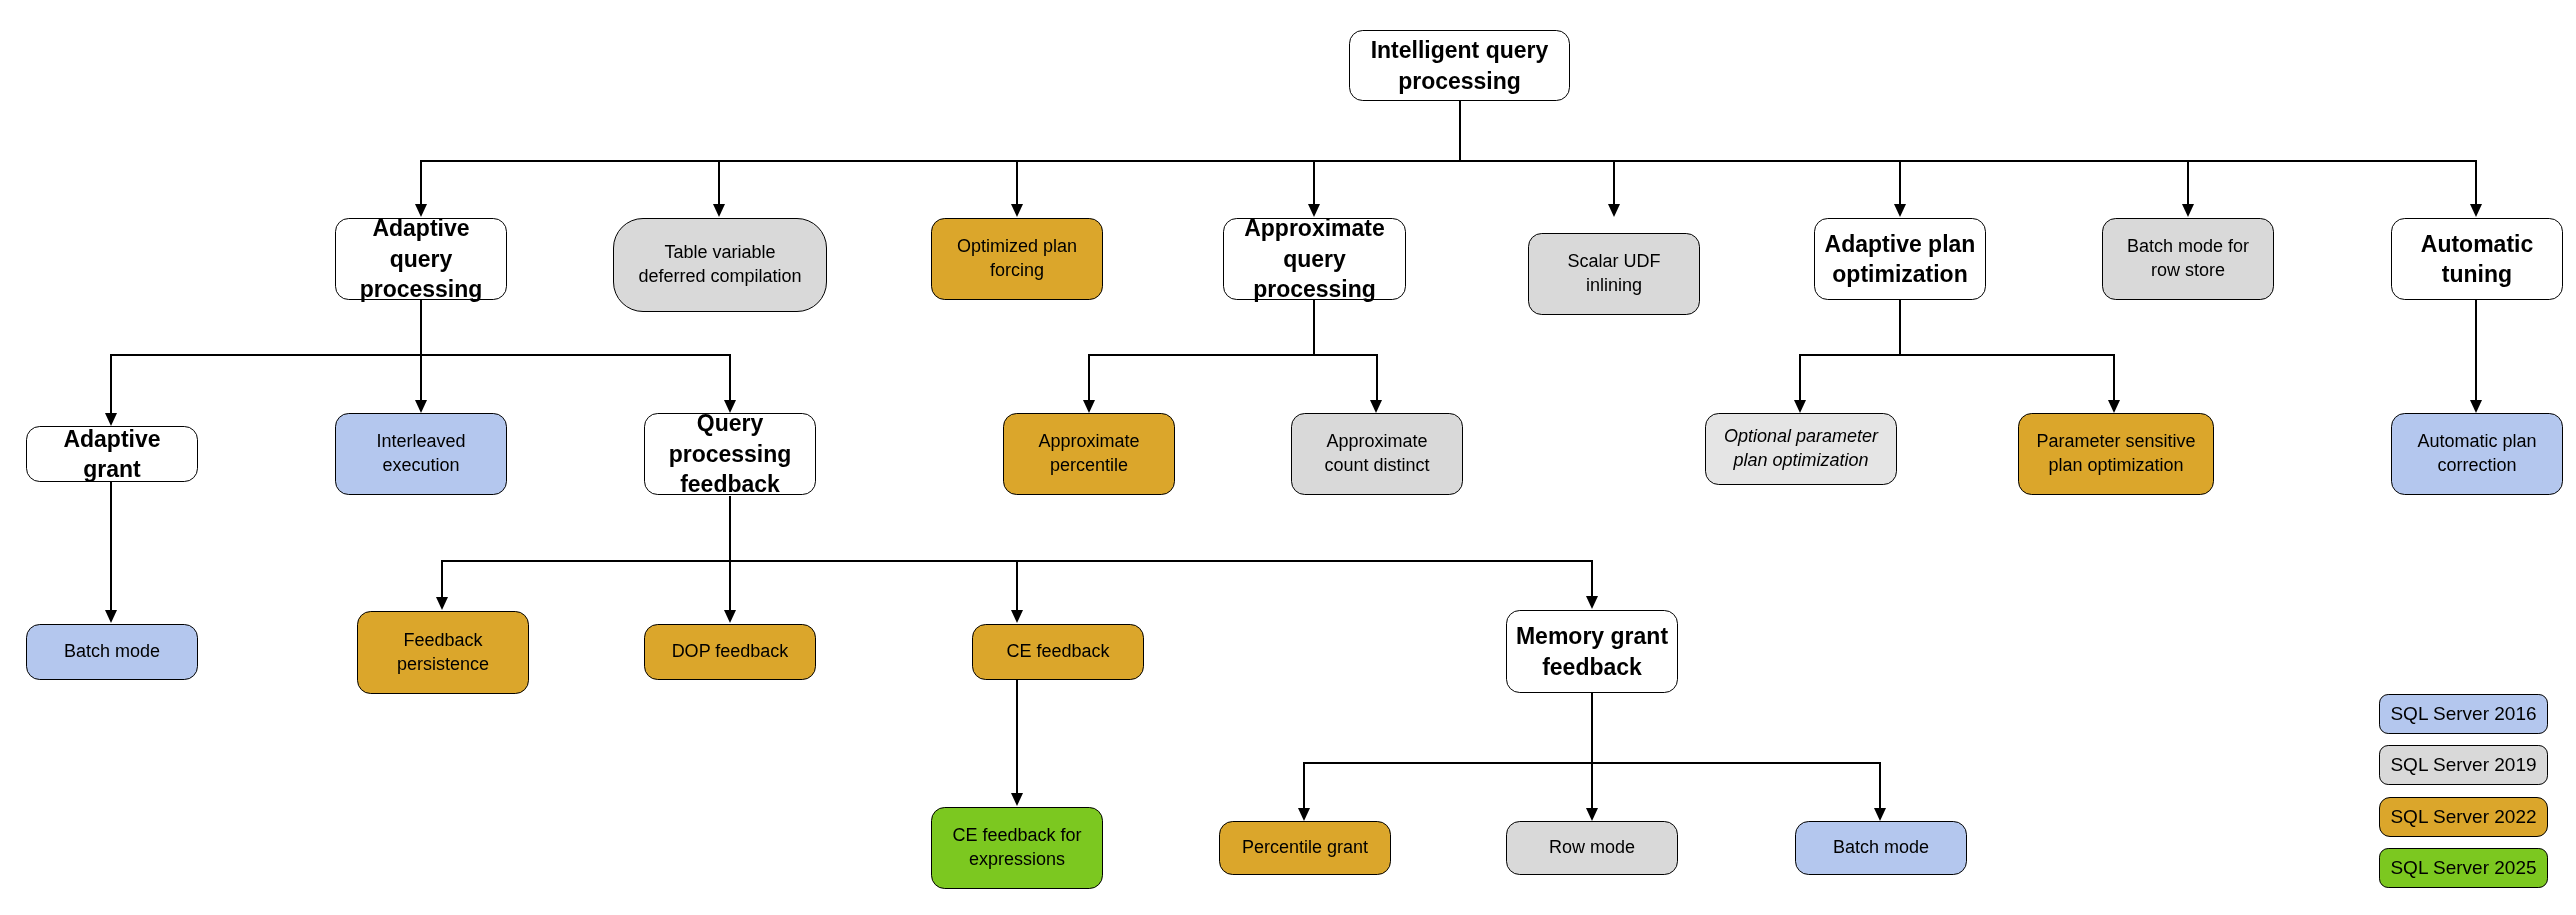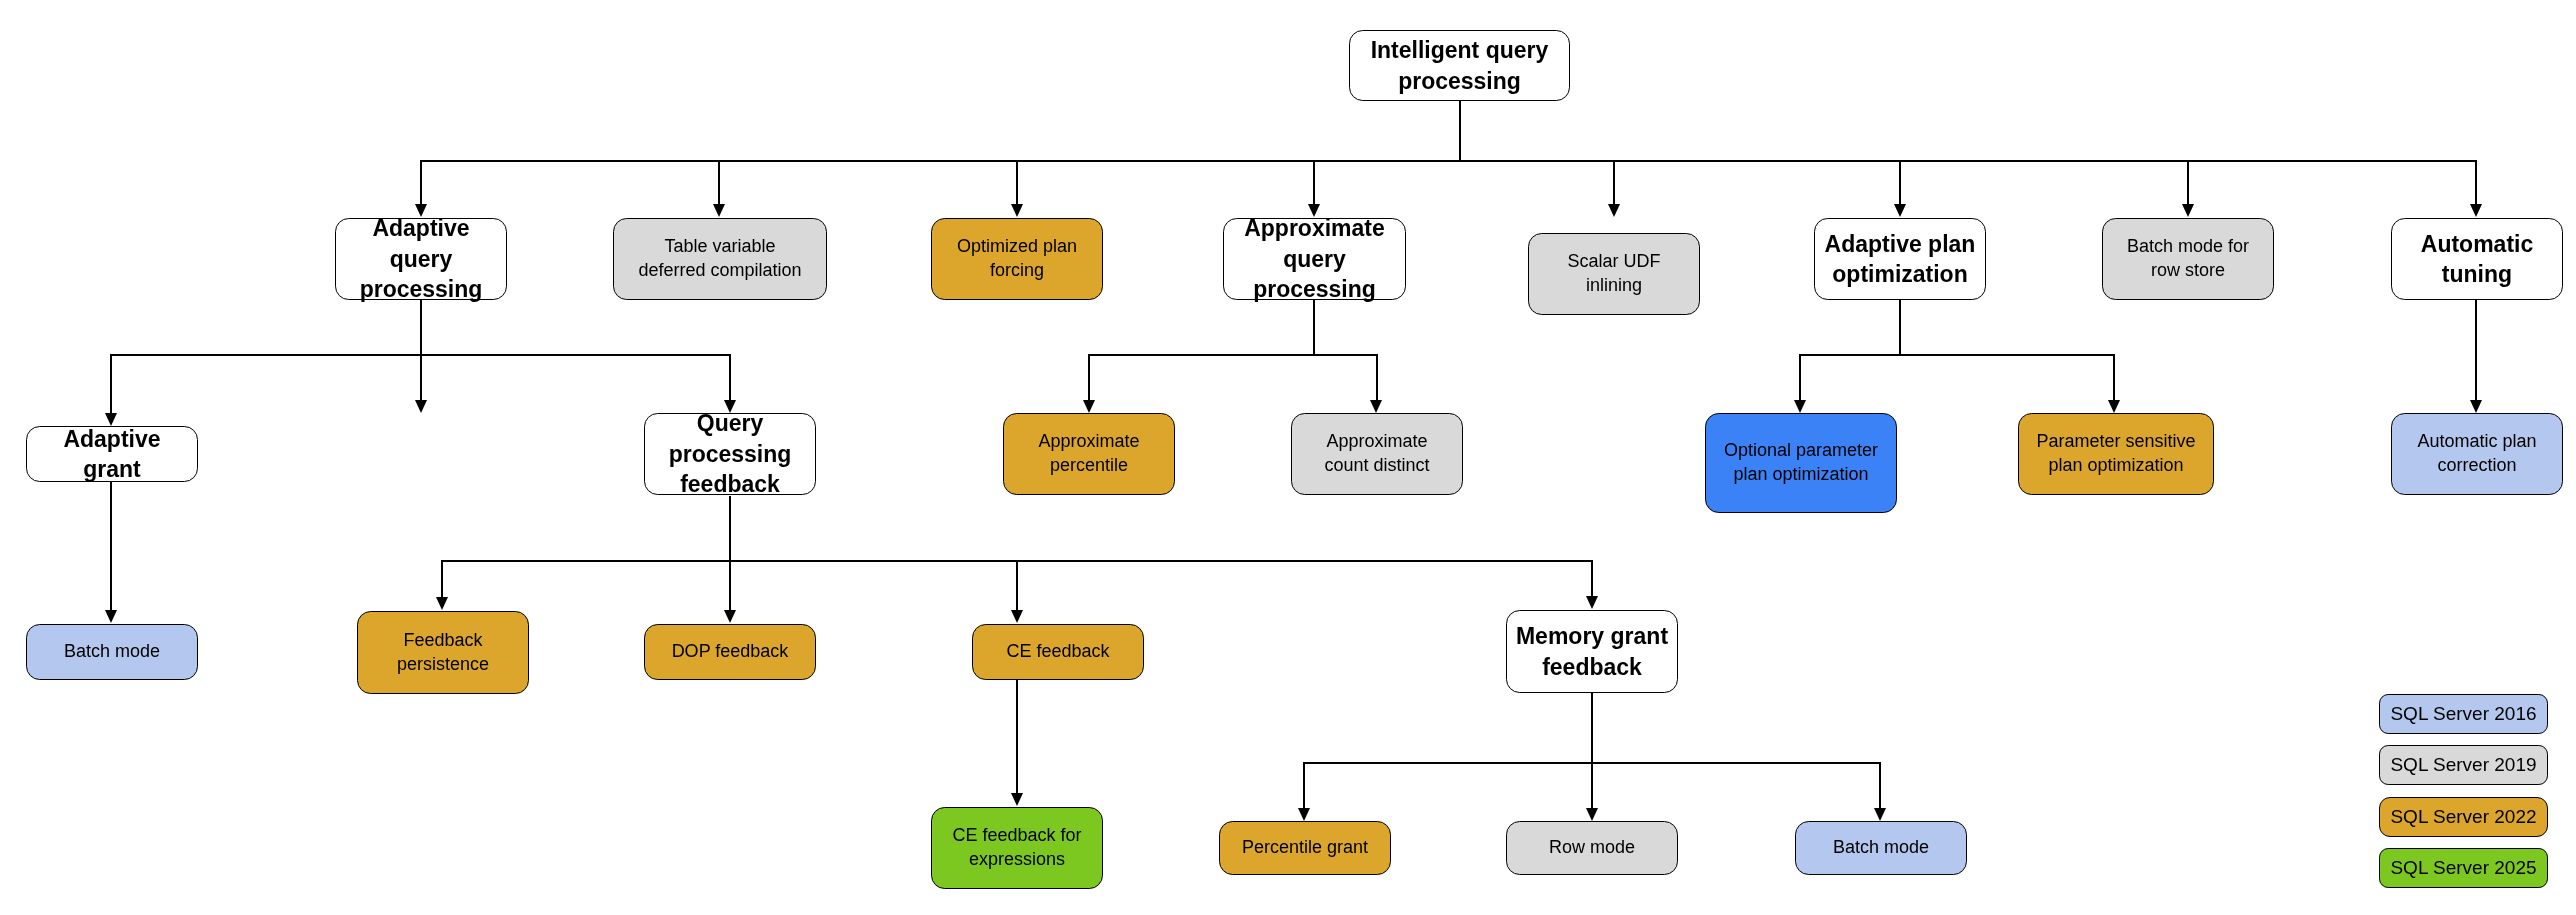--- a/index.html
+++ b/index.html
@@ -100,43 +100,45 @@
   <div class="vl" style="left:1879px;top:763px;height:45px"></div>
   <div class="ar" style="left:1298px;top:808px"></div>
   <div class="ar" style="left:1586px;top:808px"></div>
   <div class="ar" style="left:1874px;top:808px"></div>
 
   <div class="node bold" style="left: 1349px; top: 30px; width: 221px; height: 71px; background: rgb(255, 255, 255);">Intelligent query
 processing</div>
 
   <div class="node bold" style="left: 335px; top: 218px; width: 172px; height: 82px; background: rgb(255, 255, 255);">Adaptive query
 processing</div>
-  <div class="node" style="left: 613px; top: 218px; width: 214px; height: 82px; background: rgb(217, 217, 217);">Table variable
+  <div class="node" style="left: 613px; top: 218px; width: 214px; height: 94px; background: rgb(217, 217, 217); border-radius: 30px;">Table variable
 deferred compilation</div>
   <div class="node" style="left: 931px; top: 218px; width: 172px; height: 82px; background: rgb(219, 166, 43);">Optimized plan
 forcing</div>
   <div class="node bold" style="left: 1223px; top: 218px; width: 183px; height: 82px; background: rgb(255, 255, 255);">Approximate
 query processing</div>
   <div class="node" style="left: 1528px; top: 218px; width: 172px; height: 82px; background: rgb(217, 217, 217); margin-top: 15px;">Scalar UDF
 inlining</div>
   <div class="node bold" style="left: 1814px; top: 218px; width: 172px; height: 82px; background: rgb(255, 255, 255);">Adaptive plan
 optimization</div>
   <div class="node" style="left: 2102px; top: 218px; width: 172px; height: 82px; background: rgb(217, 217, 217);">Batch mode for
 row store</div>
   <div class="node bold" style="left: 2391px; top: 218px; width: 172px; height: 82px; background: rgb(255, 255, 255);">Automatic
 tuning</div>
 
   <div class="node bold" style="left: 26px; top: 426px; width: 172px; height: 56px; background: rgb(255, 255, 255);">Adaptive grant</div>
+  <div class="node" style="left: 335px; top: 413px; width: 172px; height: 82px; background: rgb(180, 199, 238);">Interleaved
+execution</div>
   <div class="node bold" style="left: 644px; top: 413px; width: 172px; height: 82px; background: rgb(255, 255, 255);">Query processing
 feedback</div>
   <div class="node" style="left: 1003px; top: 413px; width: 172px; height: 82px; background: rgb(219, 166, 43);">Approximate
 percentile</div>
   <div class="node" style="left: 1291px; top: 413px; width: 172px; height: 82px; background: rgb(217, 217, 217);">Approximate
 count distinct</div>
-  <div class="node" style="left: 1705px; top: 413px; width: 192px; height: 100px; background: #3b82f6;">Optional parameter
+  <div class="node" style="left: 1705px; top: 413px; width: 192px; height: 72px; background: #e5e5e5; font-style: italic;">Optional parameter
 plan optimization</div>
   <div class="node" style="left: 2018px; top: 413px; width: 196px; height: 82px; background: rgb(219, 166, 43);">Parameter sensitive
 plan optimization</div>
   <div class="node" style="left: 2391px; top: 413px; width: 172px; height: 82px; background: rgb(180, 199, 238);">Automatic plan
 correction</div>
 
   <div class="node" style="left: 26px; top: 624px; width: 172px; height: 56px; background: rgb(180, 199, 238);">Batch mode</div>
   <div class="node" style="left: 357px; top: 611px; width: 172px; height: 83px; background: rgb(219, 166, 43);">Feedback
 persistence</div>
   <div class="node" style="left: 644px; top: 624px; width: 172px; height: 56px; background: rgb(219, 166, 43);">DOP feedback</div>

